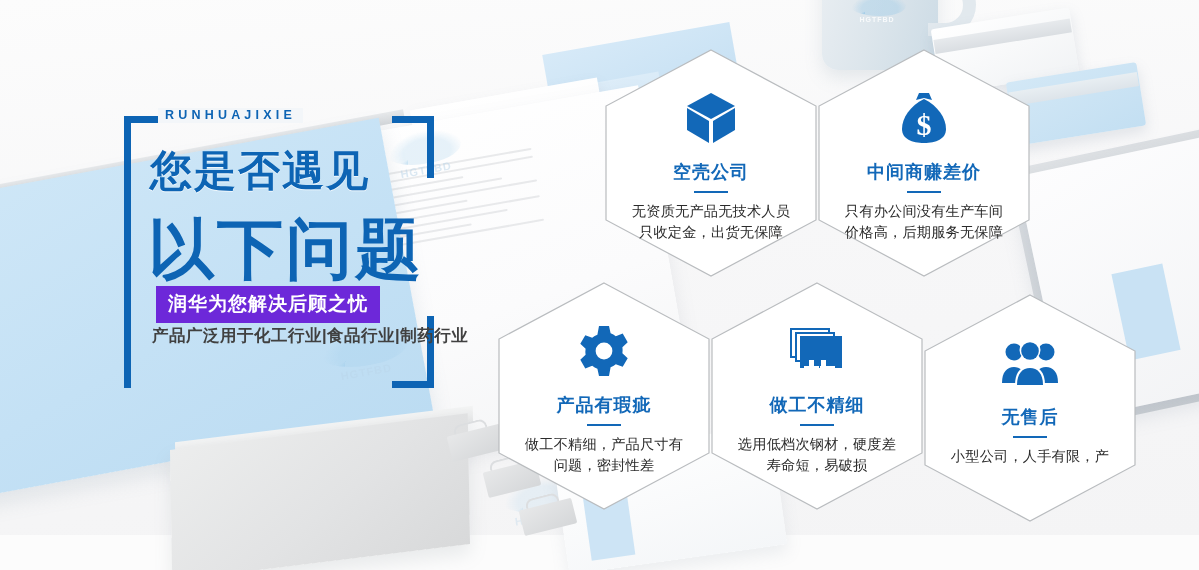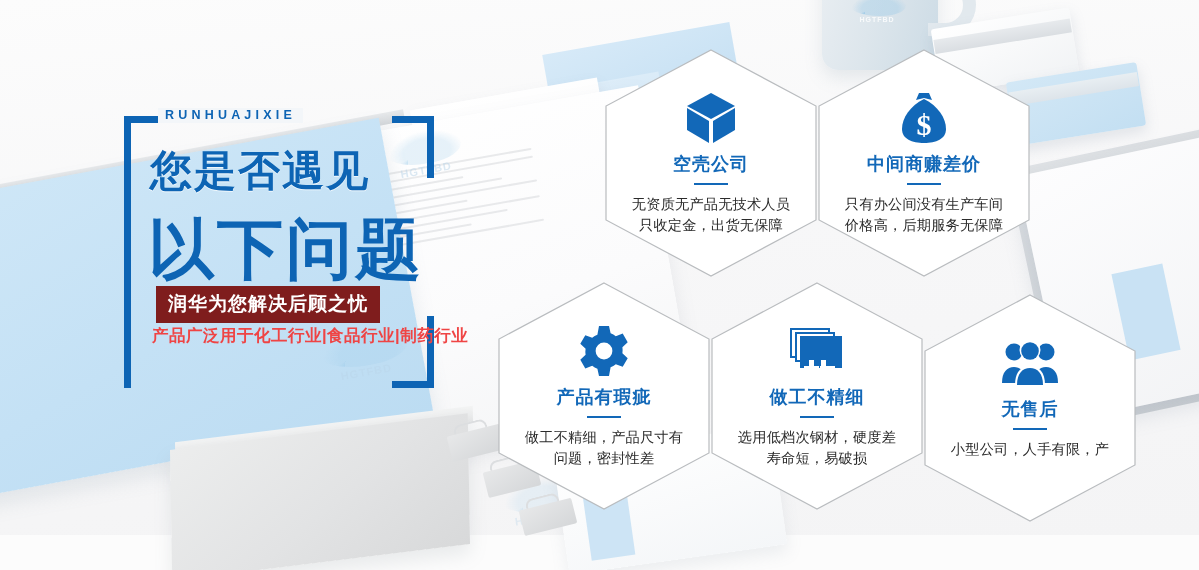--- a/index.html
+++ b/index.html
@@ -200,50 +200,50 @@
     line-height:1; white-space:nowrap;
     text-shadow:0 1px 0 rgba(255,255,255,.7);
   }
   .title2 {
     position:absolute; left:24px; top:100px;
     font-size:66px; font-weight:bold; letter-spacing:3px; color:#0d64b4;
     line-height:1; white-space:nowrap;
   }
   .subbar {
     position:absolute; left:32px; top:170px;
-    background:#7f1d1d; color:#ffffff;
+    background:#6d28d9; color:#ffffff;
     font-size:19px; font-weight:bold; letter-spacing:1px;
     padding:5px 12px 6px; white-space:nowrap;
   }
   .subline {
     position:absolute; left:28px; top:209px;
-    font-size:16.5px; font-weight:bold; color:#ef4444; letter-spacing:.5px;
+    font-size:16.5px; font-weight:bold; color:#404040; letter-spacing:.5px;
     white-space:nowrap;
   }
 
   
   .hex {
     position:absolute; width:214px; height:230px;
   }
   .hex svg { position:absolute; left:0; top:0; width:214px; height:230px; }
   .hex-inner {
     position:absolute; left:0; top:0; width:214px; height:230px;
     display:flex; flex-direction:column; align-items:center;
   }
   .hex-icon { margin-top:44px; height:52px; display:flex; align-items:center; justify-content:center; }
   .hex-icon svg { position:static; width:auto; height:auto; }
   .hex-title {
-    margin-top:8px;
+    margin-top:16px;
     font-size:18px; font-weight:bold; color:#1268b8; letter-spacing:1px;
     white-space:nowrap;
   }
   .hex-rule { width:34px; height:2px; background:#1268b8; margin-top:7px; }
   .hex-desc {
     margin-top:9px; width:186px; text-align:center;
-    font-size:14.2px; color:#2b2b2b; line-height:1.45; letter-spacing:.2px;
+    font-size:14.2px; color:#2b2b2b; line-height:1.45; letter-spacing:.2px;font-family:Liberation Mono, monospace;
   }
 
   .hx1 { left:604px; top:48px; }
   .hx2 { left:817px; top:48px; }
   .hx3 { left:497px; top:281px; }
   .hx4 { left:710px; top:281px; }
   .hx5 { left:923px; top:293px; }
 </style>
 </head>
 <body>

